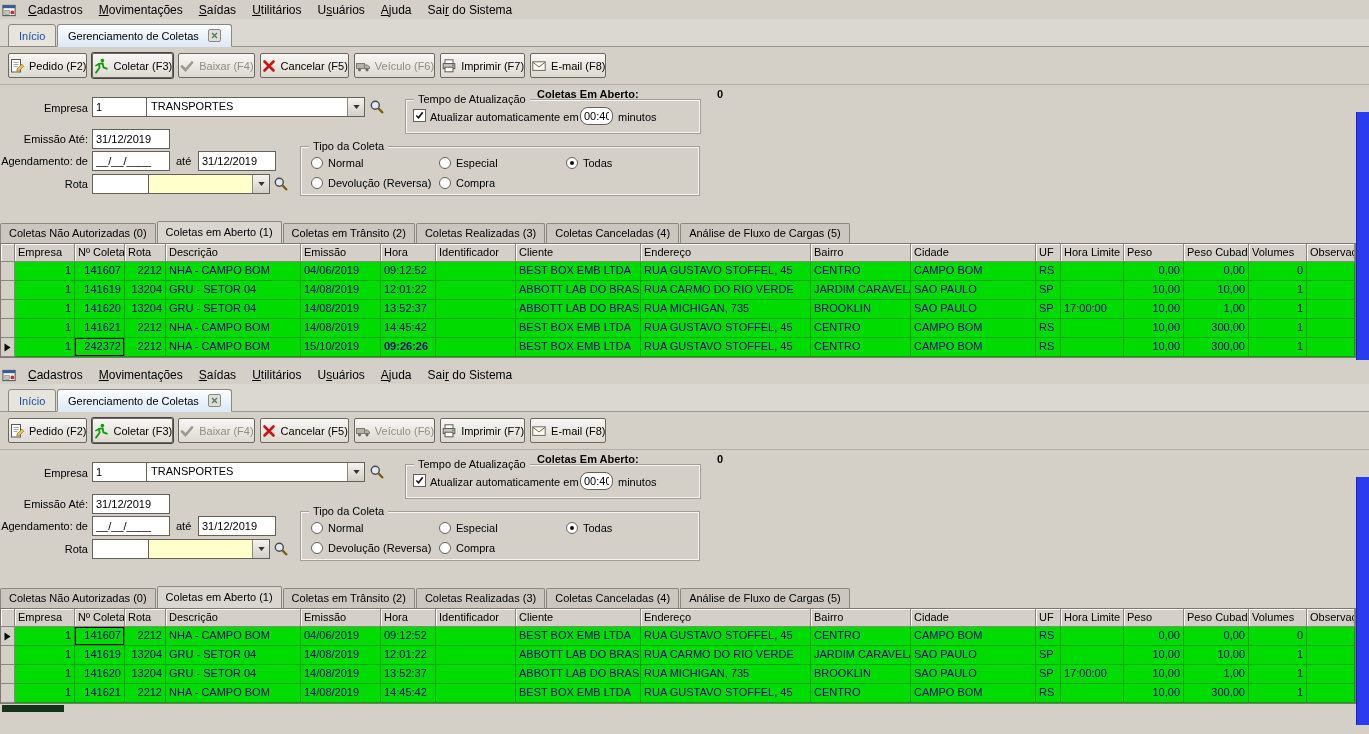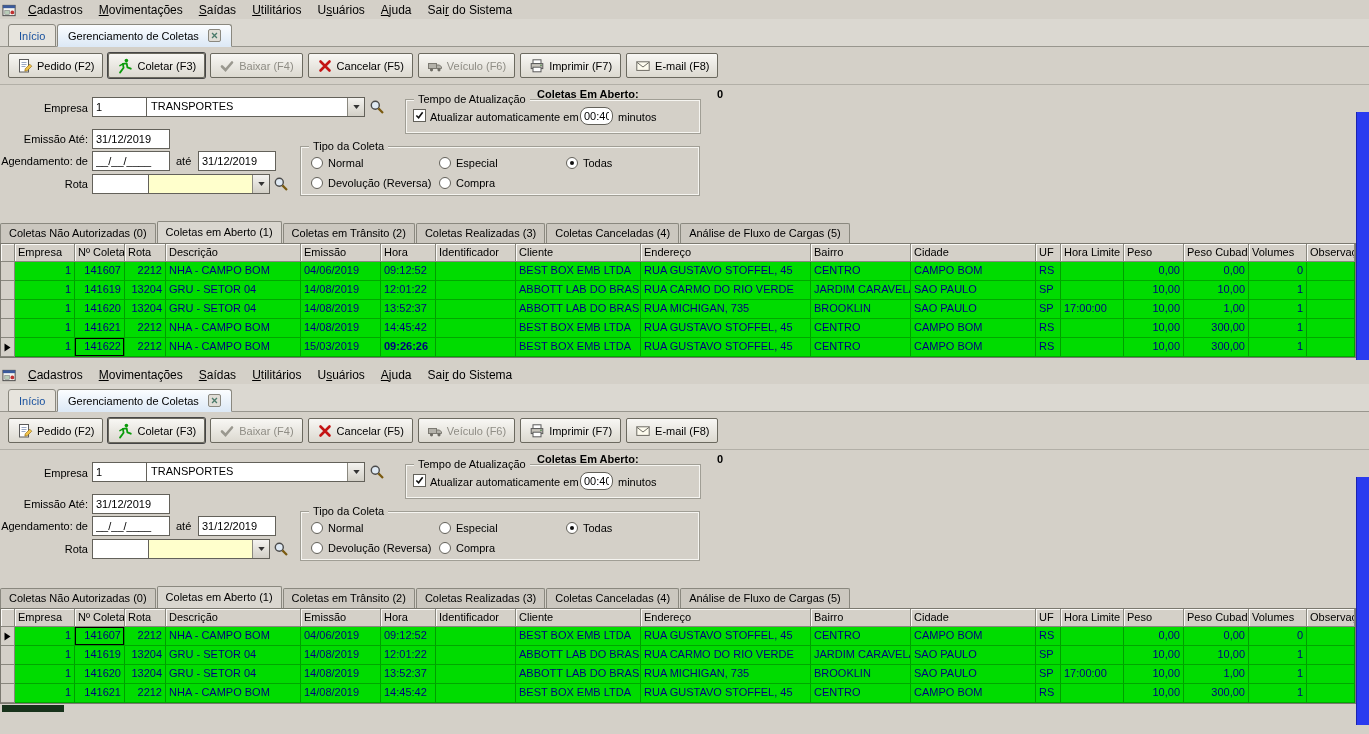--- a/index.html
+++ b/index.html
@@ -13,21 +13,21 @@
 .appicon svg{width:15px;height:15px;}
 .menuitems{display:flex;align-items:center;height:100%;}
 .mitem{padding:3px 8px;font-size:12px;white-space:nowrap;}
 .tabstrip{position:absolute;top:19px;left:0;width:100%;height:28px;border-bottom:1px solid #98968e;background:#dbd8d1;}
 .ptab{position:absolute;bottom:-1px;height:23px;display:flex;align-items:center;padding:0 10px;border:1px solid #8a887f;border-radius:3px 3px 0 0;background:#e7e4dd;font-size:11px;white-space:nowrap;}
 .ptab.inicio{left:8px;color:#17509e;}
 .ptab.active{left:57px;background:linear-gradient(180deg,#fbfdff 0%,#dde9f6 100%);border-bottom:1px solid #dde9f6;color:#000;}
 .closebox{width:13px;height:13px;margin-left:9px;border:1px solid #8a887f;border-radius:2px;background:#e0ddd6;display:flex;align-items:center;justify-content:center;}
 .closebox svg{width:7px;height:7px;}
 .toolbar{position:absolute;top:47px;left:0;width:100%;height:37px;display:flex;align-items:center;gap:5px;padding-left:8px;}
-.tbtn{height:25px;display:inline-flex;align-items:center;gap:4px;padding:0 8px;font-family:inherit;font-size:11px;color:#000;background:linear-gradient(180deg,#f8f7f4,#dcd9d0);border:1px solid #6b695f;border-radius:2px;}
+.tbtn{height:25px;display:inline-flex;align-items:center;gap:4px;padding:0 0;font-family:inherit;font-size:11px;color:#000;background:linear-gradient(180deg,#f8f7f4,#dcd9d0);border:1px solid #6b695f;border-radius:2px;}
 .tbtn.default{box-shadow:0 0 0 1px #454545;}
 .tbtn.disabled{color:#8f8d85;}
 .tico{width:16px;height:16px;flex:none;}
 .tico svg{width:16px;height:16px;}
 .filterarea{position:absolute;top:84px;left:0;width:100%;height:137px;border-top:1px solid #b2afa7;}
 .lbl{position:absolute;white-space:nowrap;line-height:13px;}
 .bold{font-weight:bold;}
 .txt{position:absolute;height:20px;border:1px solid #63615a;background:#fff;font-family:inherit;font-size:11px;padding:0 3px;}
 .txt.center{text-align:center;border-radius:8px;}
 .combo{position:absolute;height:20px;border:1px solid #63615a;background:#fff;display:flex;align-items:stretch;}
@@ -367,24 +367,24 @@
             <div class="gc r" style="width: 58px;">1</div>
             <div class="gc" style="width: 48px;"></div>
           </div>
           <div class="grow selected">
             <div class="gc selcol">
               <svg class="selarrow" viewBox="0 0 7 9">
                 <path d="M0.5 0.5 L6.5 4.5 L0.5 8.5 Z" fill="#000"></path>
               </svg>
             </div>
             <div class="gc r" style="width: 60px;">1</div>
-            <div class="gc r focused" style="width: 50px;">141622</div>
+            <div class="gc r focused" style="width: 50px;">242372</div>
             <div class="gc r" style="width: 41px;">2212</div>
             <div class="gc" style="width: 135px;">NHA - CAMPO BOM</div>
-            <div class="gc" style="width: 80px;">15/03/2019</div>
+            <div class="gc" style="width: 80px;">15/10/2019</div>
             <div class="gc" style="width: 55px; font-weight: bold;">09:26:26</div>
             <div class="gc" style="width: 80px;"></div>
             <div class="gc" style="width: 125px;">BEST BOX EMB LTDA</div>
             <div class="gc" style="width: 170px;">RUA GUSTAVO STOFFEL, 45</div>
             <div class="gc" style="width: 100px;">CENTRO</div>
             <div class="gc" style="width: 125px;">CAMPO BOM</div>
             <div class="gc" style="width: 25px;">RS</div>
             <div class="gc" style="width: 63px;"></div>
             <div class="gc r" style="width: 60px;">10,00</div>
             <div class="gc r" style="width: 65px;">300,00</div>

